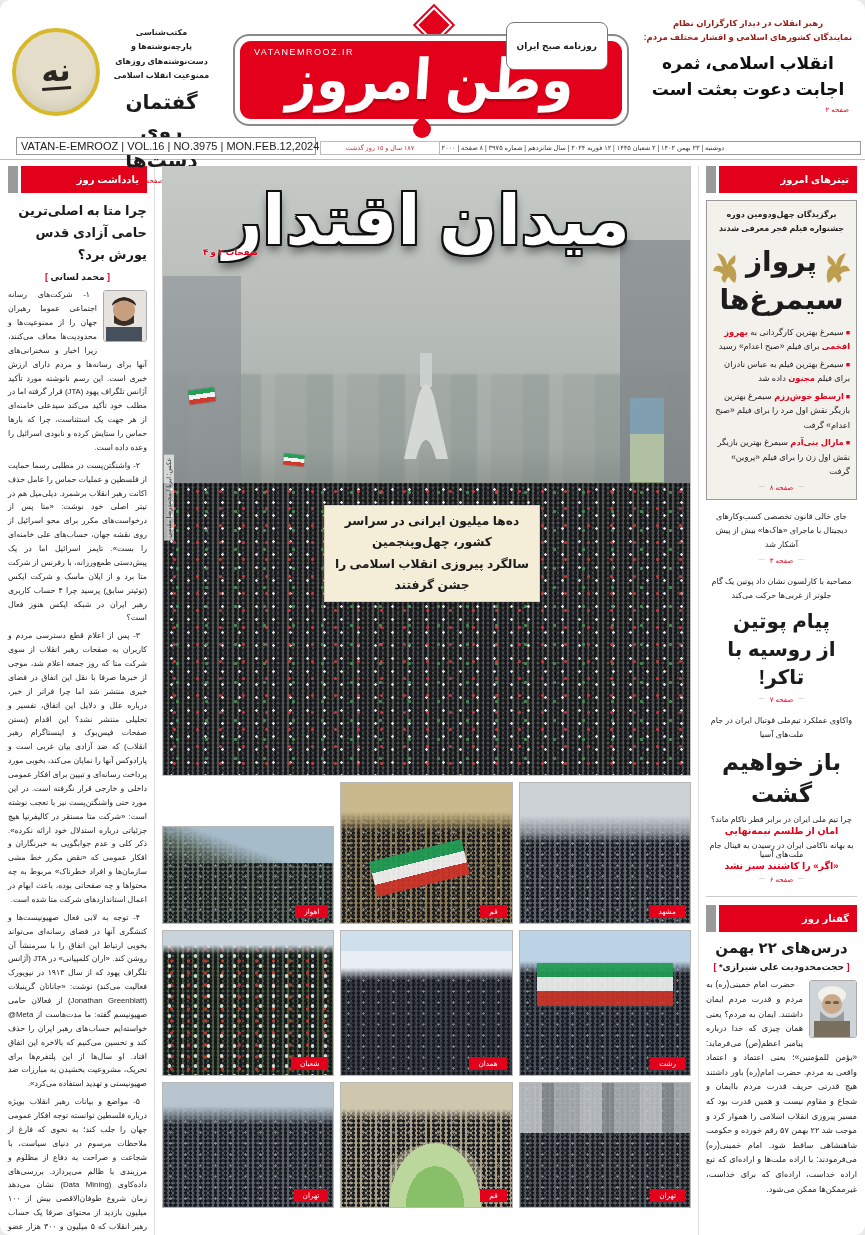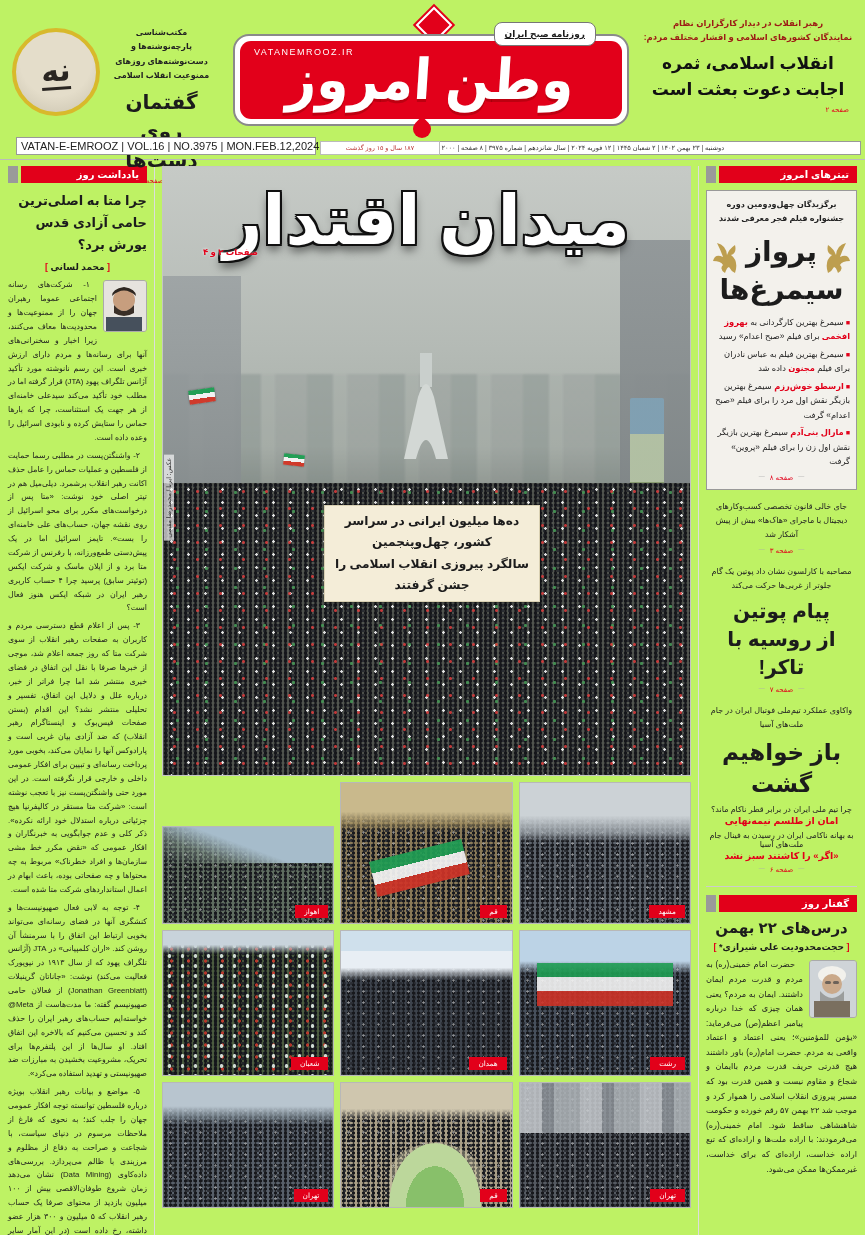--- a/index.html
+++ b/index.html
@@ -1,57 +1,57 @@
 <!DOCTYPE html>
 <html lang="fa" dir="rtl"><head>
 <meta charset="utf-8">
 <style>
   * { margin:0; padding:0; box-sizing:border-box; }
   html,body { background:#e9e9e9; }
   .page {
-    width:865px; height:1235px; margin:0 auto; background:#bef264;
+    width:865px; height:1235px; margin:0 auto; background:#ffffff;
     font-family:"Liberation Sans","DejaVu Sans",sans-serif;
-    direction:rtl; color:#1c1c1c; position:relative; overflow:hidden;
+    direction:rtl; color:#1c1c1c; position:relative; overflow:hidden;border-radius:10px;
   }
   
   .header { height:160px; position:relative; border-bottom:1px solid #bbb; }
   .hdr-grid { display:flex; height:100%; }
   .hdr-right { width:228px; padding:16px 10px 0 4px; text-align:center; position:relative; }
   .hdr-kicker { font-size:8.5px; color:#9c1b15; font-weight:bold; line-height:1.7; }
   .hdr-headline { font-size:17px; font-weight:bold; line-height:1.55; margin-top:6px; color:#111; }
   .hdr-pageref { font-size:7px; color:#e2001a; text-align:right; padding-right:6px; margin-top:2px; }
   .datebar { position:absolute; bottom:4px; right:4px; left:-220px; border:1px solid #999; background:#fff;
              font-size:6.6px; color:#333; padding:2px 6px; text-align:left; direction:rtl; white-space:nowrap; overflow:hidden; }
   .hdr-center { width:412px; position:relative; }
   .logo-frame { position:absolute; top:34px; right:8px; left:8px; height:92px; border:2px solid #8a8a8a; border-radius:16px; background:#fff; }
   .logo-red { position:absolute; inset:5px; background:#e2001a; border-radius:11px; display:flex; align-items:center; justify-content:center; }
   .logo-script { color:#fff; font-size:52px; font-weight:900; transform:scaleY(1.08) skewX(-4deg); letter-spacing:-2px; text-shadow:0 2px 0 rgba(120,0,0,.35); }
   .logo-url { position:absolute; top:6px; left:14px; color:#fff; font-size:9px; letter-spacing:1.5px; direction:ltr; }
   .logo-diamond { position:absolute; top:12px; right:190px; width:26px; height:26px; background:#e2001a; transform:rotate(45deg); border:2px solid #fff; box-shadow:0 0 0 2px #e2001a; }
   .logo-drop { position:absolute; bottom:-14px; right:196px; width:18px; height:18px; background:#e2001a; border-radius:0 50% 50% 50%; transform:rotate(45deg); }
-  .tagline-box { position:absolute; top:22px; right:41px; background:#fff; border:1px solid #777; border-radius:8px; padding:6px 10px; font-size:9px; font-weight:bold; z-index:3;text-decoration:underline; }
+  .tagline-box { position:absolute; top:22px; right:29px; background:#fff; border:1px solid #777; border-radius:8px; padding:18px 10px; font-size:9px; font-weight:bold; z-index:3; }
   .hdr-left { flex:1; position:relative; padding:26px 12px 0 110px; text-align:center; }
   .promo-kicker { font-size:8px; font-weight:bold; line-height:1.8; color:#222; }
   .promo-title { font-size:20px; font-weight:900; line-height:1.45; margin-top:4px; }
   .promo-pageref { font-size:7px; color:#e2001a; margin-top:2px; text-align:left; padding-left:30px; }
   .promo-circle { position:absolute; top:28px; left:12px; width:88px; height:88px; border-radius:50%;
                   border:4px solid #d8b92c; background:radial-gradient(circle at 50% 35%, #e4ddca 0 55%, #c9c2ae 100%);
                   display:flex; align-items:center; justify-content:center; overflow:hidden; }
   .promo-no { font-size:30px; font-weight:900; color:#2a2622; transform:rotate(-4deg); border-bottom:3px solid #2a2622; line-height:1.1; }
   .issnbar { position:absolute; bottom:4px; left:10px; width:300px; border:1px solid #999; background:#fff;
              font-size:11px; color:#222; padding:2px 4px; direction:ltr; text-align:center; white-space:nowrap;margin-left:6px; }
   .counterbar { position:absolute; bottom:4px; left:320px; width:120px; border:1px solid #bbb; background:#fff;
              font-size:6.4px; color:#b33; padding:2px 4px; text-align:center; white-space:nowrap; }
   
   .cols { display:flex; padding:6px 8px 0 8px; gap:0; }
   .col-right { width:158px; padding-left:7px; }
   .col-center { flex:1; padding:0 7px; border-right:1px solid #ddd; border-left:1px solid #ddd; }
   .col-left { width:146px; padding-right:7px; }
   
-  .sec-bar { display:flex; gap:3px; height:17px; margin-bottom:7px; }
+  .sec-bar { display:flex; gap:3px; height:27px; margin-bottom:7px; }
   .sec-red { flex:1; background:#e2001a; color:#fff; font-size:10px; font-weight:bold; display:flex; align-items:center; padding:0 8px; }
   .sec-gray { width:10px; background:#9a9a9a; }
   
   .fest-box { border:1px solid #999; background:#f3f1ec; padding:7px 6px 5px; text-align:center; position:relative; }
   .fest-kicker { font-size:8px; font-weight:bold; line-height:1.7; color:#222; }
   .fest-title { font-size:28px; font-weight:900; line-height:1.35; margin:8px 0 6px; }
   .simorgh { position:absolute; width:30px; height:36px; top:48px; opacity:.9; }
   .simorgh.sr { right:4px; } .simorgh.sl { left:4px; transform:scaleX(-1); }
   .fest-bullets { text-align:right; font-size:8.3px; line-height:1.75; margin-top:4px; }
   .fest-bullets .b { margin-bottom:3px; }

